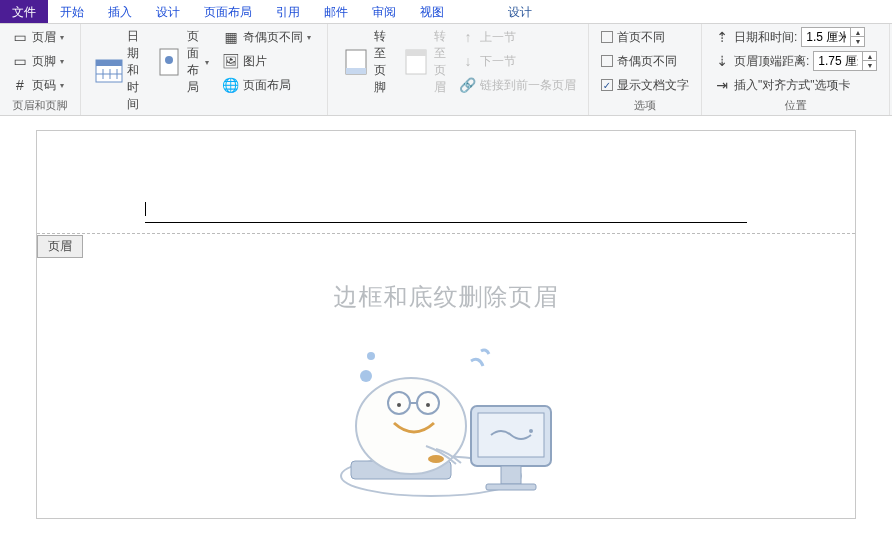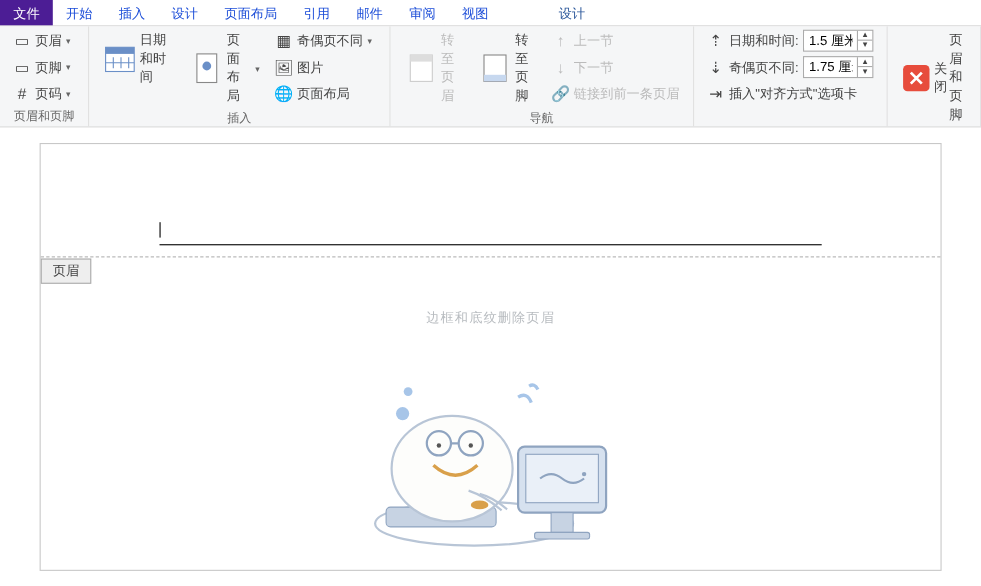--- a/index.html
+++ b/index.html
@@ -29,21 +29,21 @@
 .spin .sbtn span:last-child { border-bottom: none; }
 .disabled { color: #bbb; }
 
 .canvas { position: relative; width: 100%; height: calc(100% - 116px); background: #fff; padding: 14px; }
 .page { position: relative; margin: 0 auto; width: 820px; height: 100%; border: 1px solid #c8c8c8; background: #fff; }
 .header-area { position: absolute; top: 70px; left: 108px; right: 108px; }
 .header-line { border-bottom: 1px solid #000; height: 22px; }
 .cursor-caret { display: inline-block; width: 1px; height: 14px; background: #000; vertical-align: middle; }
 .dashed { border-bottom: 1px dashed #bbb; margin-top: 10px; margin-left:-108px; margin-right:-108px;}
 .tagbox { position: absolute; top: 104px; left: 0; background: #eee; border: 1px solid #aaa; padding: 2px 10px; font-size: 12px; }
-.content-title { position: absolute; top: 150px; width: 100%; text-align: center; font-size: 12px; color: #b8bcc0; font-weight: 500; letter-spacing: 1px; }
+.content-title { position: absolute; top: 150px; width: 100%; text-align: center; font-size: 24px; color: #b8bcc0; font-weight: 500; letter-spacing: 1px; }
 .illus { position: absolute; top: 200px; left: 50%; transform: translateX(-50%); }
 </style>
 </head>
 <body>
 
 <div class="tabbar">
   <div class="tab file">文件</div>
   <div class="tab">开始</div>
   <div class="tab">插入</div>
   <div class="tab">设计</div>
@@ -120,88 +120,107 @@
             <span class="smicon">🌐</span>
             <span>页面布局</span>
           </div>
       </div>
     </div>
     <div class="group-label">插入</div>
   </div>
 
   <div class="group">
     <div class="group-body">
+      <div class="bigbtn">
+        <div class="bigicon">
+            <svg width="32" height="32">
+              <rect x="6" y="4" width="20" height="24" fill="#fff" stroke="#888"></rect>
+              <rect x="6" y="22" width="20" height="6" fill="#c7d8ef"></rect>
+            </svg>
+          </div>
+        <span>转至页脚</span>
+      </div>
       <div class="bigbtn disabled">
         <div class="bigicon">
             <svg width="32" height="32">
               <rect x="6" y="4" width="20" height="24" fill="#fff" stroke="#ccc"></rect>
               <rect x="6" y="4" width="20" height="6" fill="#ddd"></rect>
             </svg>
           </div>
         <span>转至页眉</span>
-      </div>
-      <div class="bigbtn">
-        <div class="bigicon">
-            <svg width="32" height="32">
-              <rect x="6" y="4" width="20" height="24" fill="#fff" stroke="#888"></rect>
-              <rect x="6" y="22" width="20" height="6" fill="#c7d8ef"></rect>
-            </svg>
-          </div>
-        <span>转至页脚</span>
       </div>
       <div class="vlist">
         <div class="hitem disabled">
             <span class="smicon">↑</span>
             <span>上一节</span>
           </div>
         <div class="hitem disabled">
             <span class="smicon">↓</span>
             <span>下一节</span>
           </div>
         <div class="hitem disabled">
             <span class="smicon">🔗</span>
             <span>链接到前一条页眉</span>
           </div>
       </div>
     </div>
-    <div class="group-label">导航</div>
-  </div>
-
+  </div>
+
+  <div class="group">
+    <div class="group-body">
+      <div class="vlist">
+        <div class="hitem">
+            <span class="chk"></span>
+            <span>首页不同</span>
+          </div>
+        <div class="hitem">
+            <span class="chk"></span>
+            <span>奇偶页不同</span>
+          </div>
+        <div class="hitem">
+            <span class="chk">✓</span>
+            <span>显示文档文字</span>
+          </div>
+      </div>
+    </div>
+    <div class="group-label">选项</div>
+  </div>
 
   <div class="group">
     <div class="group-body">
       <div class="vlist">
         <div class="hitem">
           <span class="smicon">⇡</span>
           <span>日期和时间:</span>
           <div class="spin">
             <input value="1.5 厘米" style="">
             <div class="sbtn">
                 <span>▲</span>
                 <span>▼</span>
               </div>
           </div>
         </div>
         <div class="hitem">
           <span class="smicon">⇣</span>
-          <span>奇偶页不同:</span>
+          <span>页眉顶端距离:</span>
           <div class="spin">
             <input value="1.75 厘米" style="">
             <div class="sbtn">
                 <span>▲</span>
                 <span>▼</span>
               </div>
           </div>
         </div>
         <div class="hitem">
             <span class="smicon">⇥</span>
             <span>插入"对齐方式"选项卡</span>
           </div>
       </div>
     </div>
+    <div class="group-label">位置</div>
   </div>
 
   <div class="group" style="flex:1">
     <div class="group-body" style="justify-content:center">
       <div class="bigbtn">
         <div class="bigicon">
             <svg width="28" height="28">
               <rect x="2" y="2" width="24" height="24" rx="4" fill="#e74c3c"></rect>
               <path d="M9 9 L19 19 M19 9 L9 19" stroke="#fff" stroke-width="2.5"></path>
             </svg>

